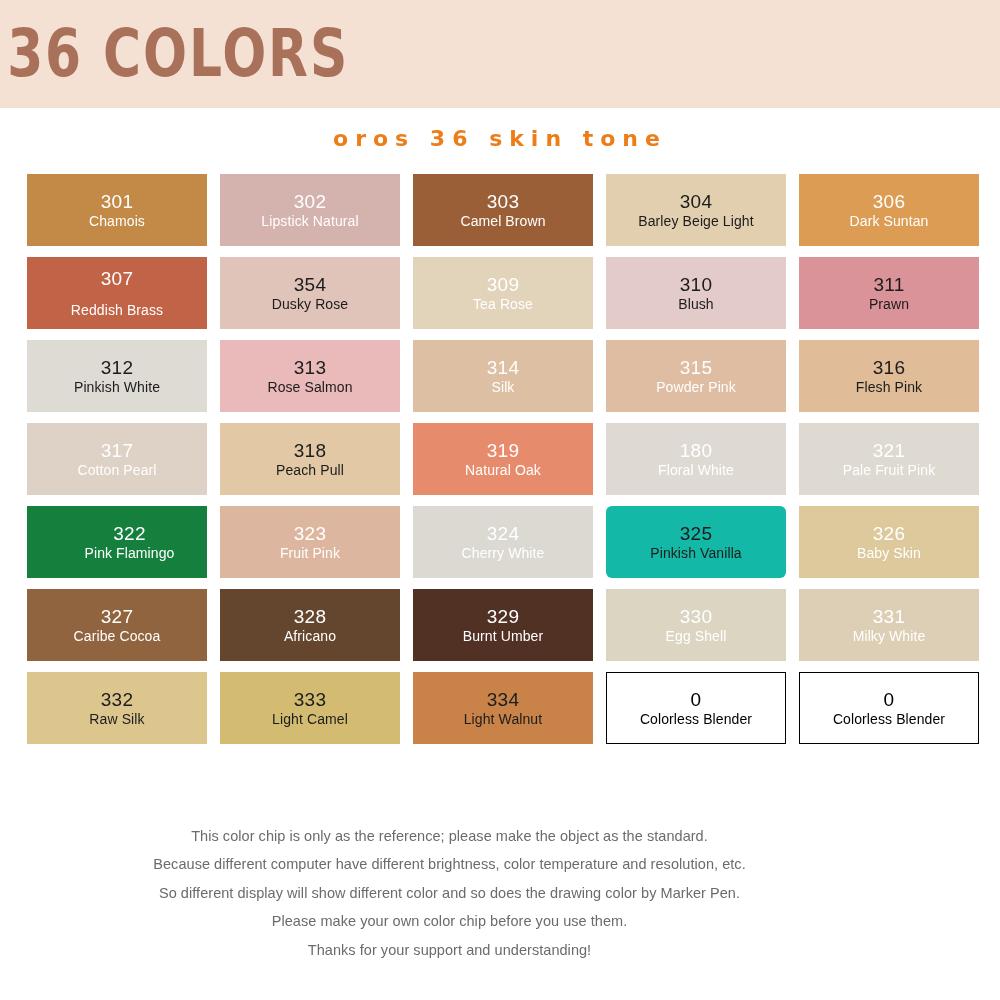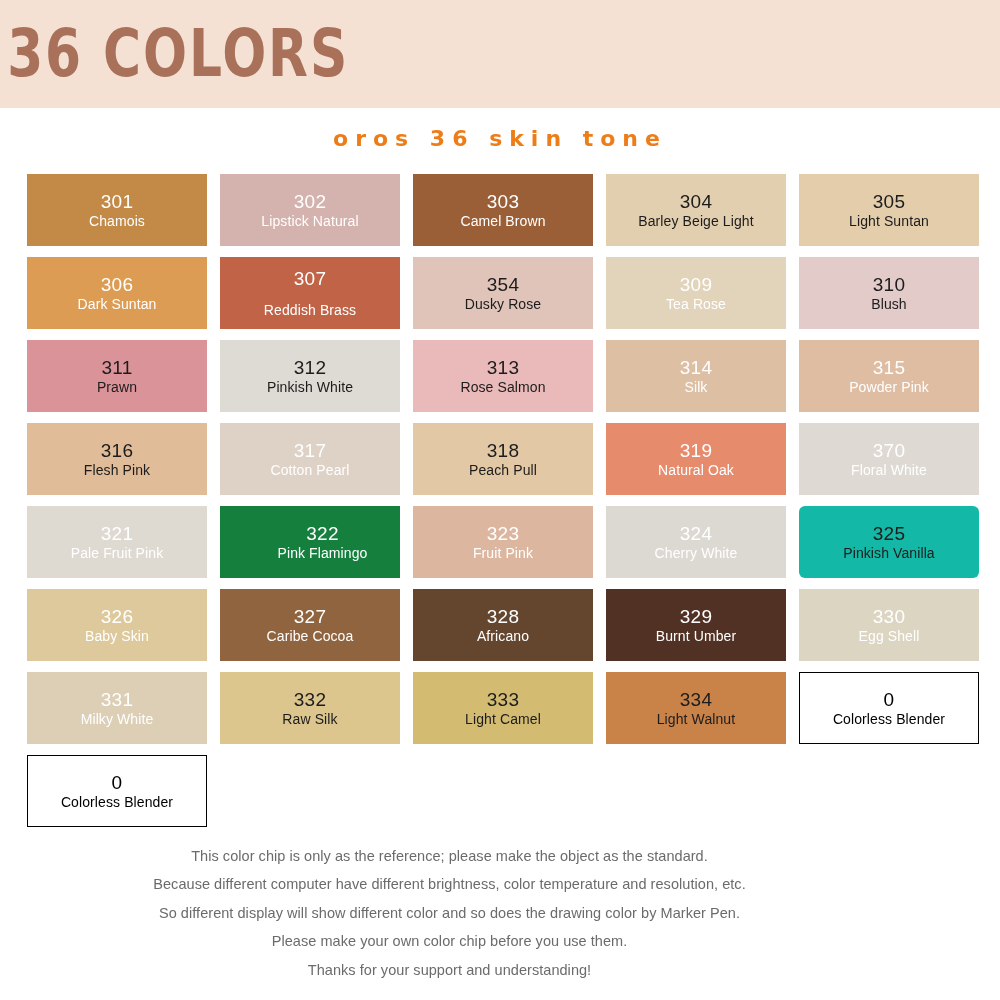--- a/index.html
+++ b/index.html
@@ -99,21 +99,21 @@
     background: #ffffff;
     border: 1.6px solid #000000;
     color: #000000;
   }
 
   
   .footer {
     width: 899px;
     position: absolute;
     left: 0;
-    bottom: 16px;
+    bottom: 36px;
     text-align: center;
     color: #6b6b6b;
   }
 
   .footer p {
     font-size: 14.5px;
     line-height: 1.0;
     padding: 7px 0;
     letter-spacing: 0.05px;
   }
@@ -141,24 +141,20 @@
         <div class="name">Lipstick Natural</div>
       </div>
       <div class="swatch light-text" style="background: rgb(154, 95, 55);">
         <div class="code">303</div>
         <div class="name">Camel Brown</div>
       </div>
       <div class="swatch dark-text" style="background: rgb(226, 207, 175);">
         <div class="code">304</div>
         <div class="name">Barley Beige Light</div>
       </div>
-      <div class="swatch dark-text" style="background: rgb(227, 205, 171);">
-        <div class="code">305</div>
-        <div class="name">Light Suntan</div>
-      </div>
       <div class="swatch light-text" style="background: rgb(220, 156, 83);">
         <div class="code">306</div>
         <div class="name">Dark Suntan</div>
       </div>
       <div class="swatch light-text" style="background: rgb(192, 99, 71); gap: 12px;">
         <div class="code">307</div>
         <div class="name">Reddish Brass</div>
       </div>
       <div class="swatch dark-text" style="background: rgb(224, 196, 185);">
         <div class="code">354</div>
@@ -202,21 +198,21 @@
       </div>
       <div class="swatch dark-text" style="background: rgb(226, 200, 165);">
         <div class="code">318</div>
         <div class="name">Peach Pull</div>
       </div>
       <div class="swatch light-text" style="background: rgb(231, 139, 109);">
         <div class="code">319</div>
         <div class="name">Natural Oak</div>
       </div>
       <div class="swatch light-text" style="background: rgb(222, 218, 211);">
-        <div class="code">370</div>
+        <div class="code">180</div>
         <div class="name">Floral White</div>
       </div>
       <div class="swatch light-text" style="background: rgb(222, 218, 210);">
         <div class="code">321</div>
         <div class="name">Pale Fruit Pink</div>
       </div>
       <div class="swatch light-text" style="background: #15803d; padding-left: 25px;">
         <div class="code">322</div>
         <div class="name">Pink Flamingo</div>
       </div>

